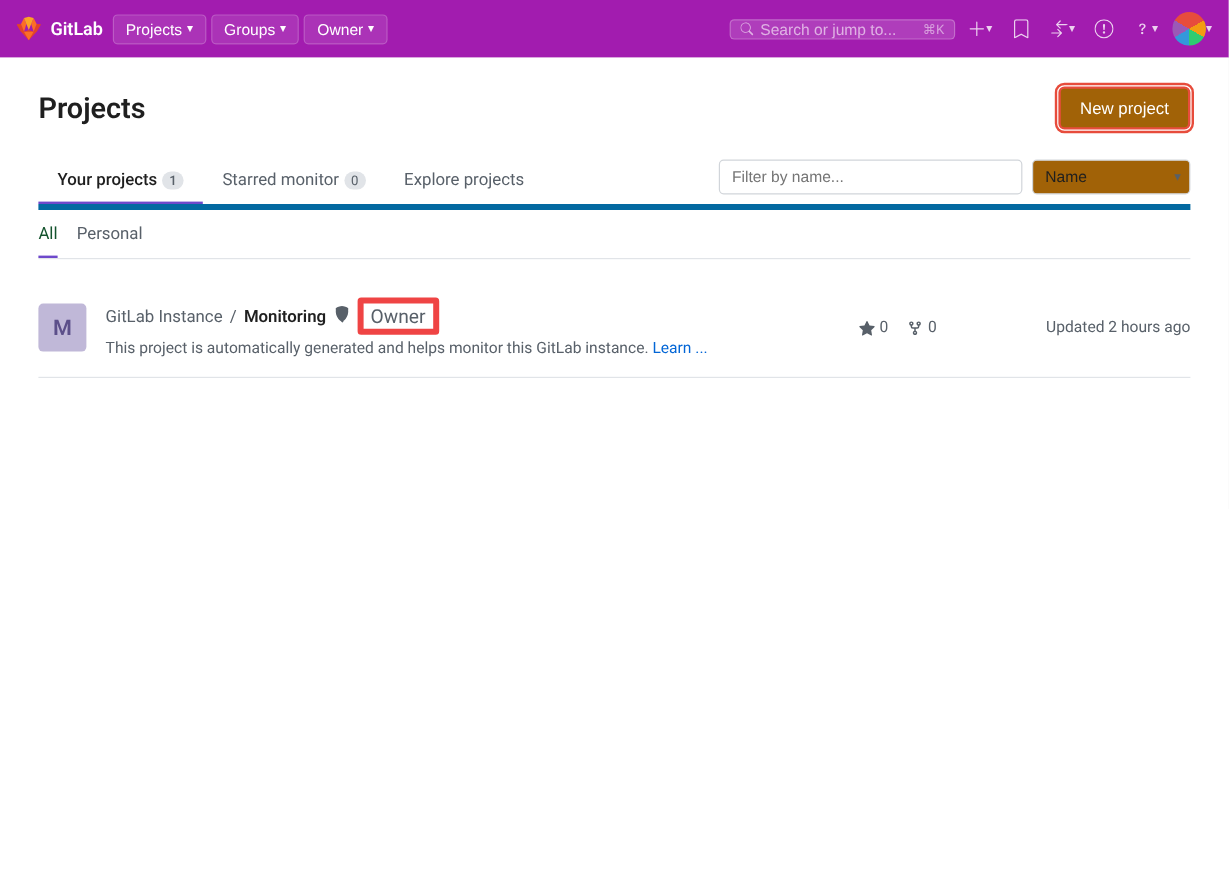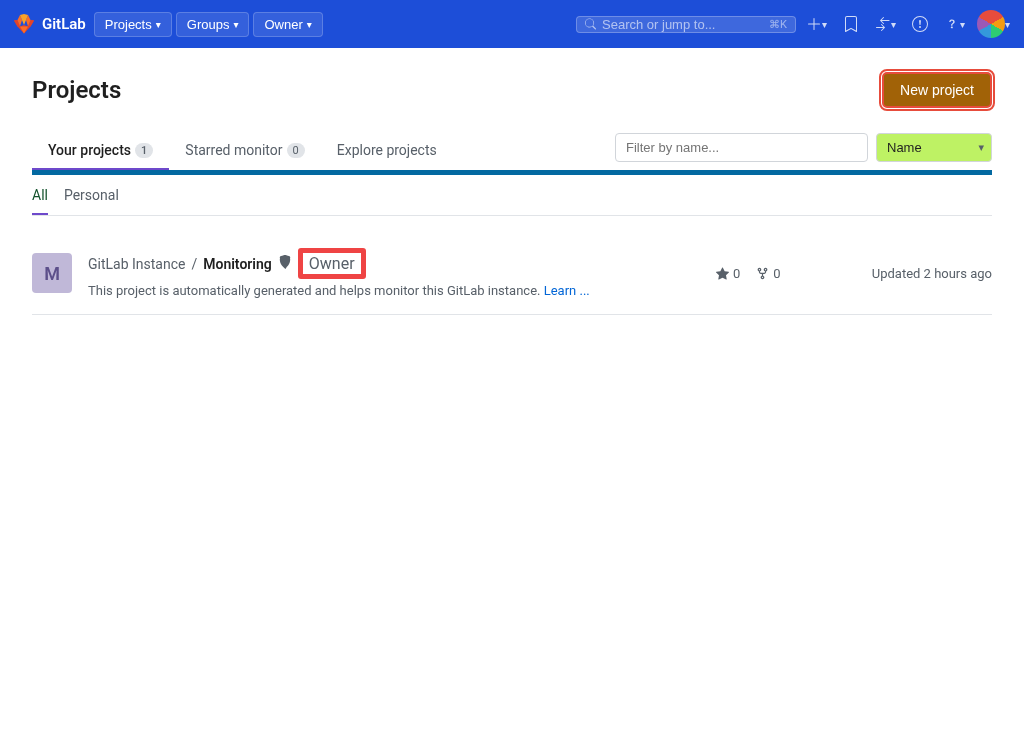--- a/index.html
+++ b/index.html
@@ -1,20 +1,20 @@
 <!DOCTYPE html>
 <html><head>
   <meta charset="utf-8">
   <style>
     * { box-sizing: border-box; margin: 0; padding: 0; }
     body { font-family: -apple-system, BlinkMacSystemFont, 'Segoe UI', Roboto, sans-serif; background: #f0f0f0; }
 
     
     .navbar {
-      background: #1d4ed8;
+      background: #a21caf;
       height: 48px;
       display: flex;
       align-items: center;
       padding: 0 12px;
       gap: 4px;
     }
     .navbar-logo {
       display: flex;
       align-items: center;
       gap: 6px;
@@ -40,21 +40,21 @@
     }
     .nav-spacer { flex: 1; }
     .search-bar {
       background: rgba(255,255,255,0.15);
       border: 1px solid rgba(255,255,255,0.25);
       border-radius: 4px;
       display: flex;
       align-items: center;
       padding: 0 8px;
       gap: 6px;
-      width: 220px;
+      width: 188px;
     }
     .search-bar input {
       background: transparent;
       border: none;
       outline: none;
       color: rgba(255,255,255,0.8);
       font-size: 13px;
       width: 100%;
     }
     .search-bar input::placeholder { color: rgba(255,255,255,0.6); }
@@ -156,24 +156,24 @@
       border-radius: 4px;
       padding: 6px 10px;
       font-size: 13px;
       color: #586069;
       width: 253px;
       outline: none;
     }
     .sort-select {
       border: 1px solid #d1d5da;
       border-radius: 4px;
-      padding: 6px 28px 6px 10px;
+      padding: 6px 44px 6px 10px;
       font-size: 13px;
       color: #1f1f1f;
-      background: #bef264;
+      background: #a16207;
       cursor: pointer;
       appearance: none;
       -webkit-appearance: none;
       outline: none;
       min-width: 100px;
     }
     .sort-wrapper {
       position: relative;
       display: inline-block;
     }

